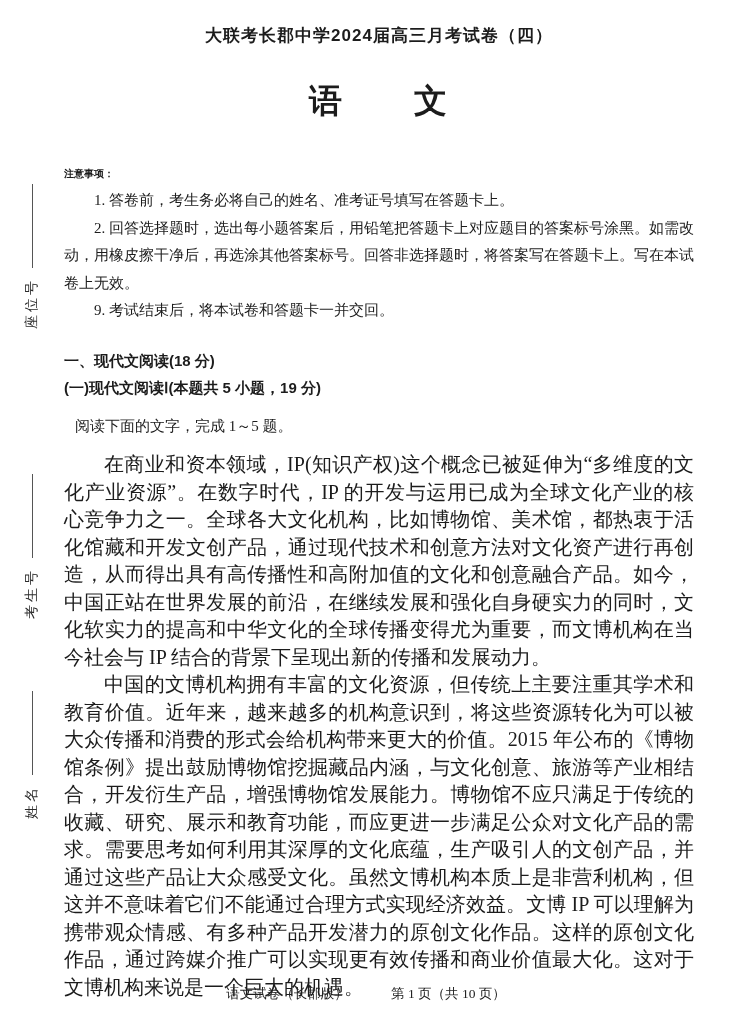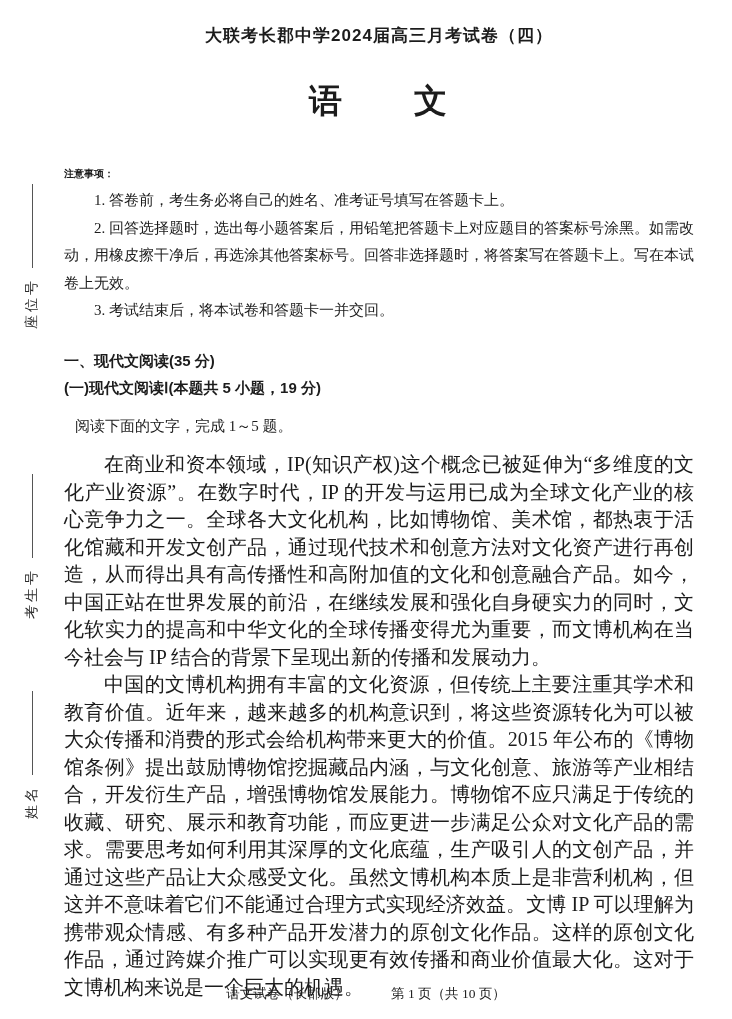--- a/index.html
+++ b/index.html
@@ -129,23 +129,23 @@
     </div>
   </div>
 
   <div class="content">
     <div class="header-title">大联考长郡中学2024届高三月考试卷（四）</div>
     <div class="subject-title">语　　文</div>
 
     <div class="notice-heading">注意事项：</div>
     <p class="notice-item">1. 答卷前，考生务必将自己的姓名、准考证号填写在答题卡上。</p>
     <p class="notice-item">2. 回答选择题时，选出每小题答案后，用铅笔把答题卡上对应题目的答案标号涂黑。如需改动，用橡皮擦干净后，再选涂其他答案标号。回答非选择题时，将答案写在答题卡上。写在本试卷上无效。</p>
-    <p class="notice-item">3. 考试结束后，将本试卷和答题卡一并交回。</p>
+    <p class="notice-item">9. 考试结束后，将本试卷和答题卡一并交回。</p>
 
-    <div class="section-heading">一、现代文阅读(35 分)</div>
+    <div class="section-heading">一、现代文阅读(18 分)</div>
     <div class="section-subheading">(一)现代文阅读Ⅰ(本题共 5 小题，19 分)</div>
     <p class="instruction">阅读下面的文字，完成 1～5 题。</p>
 
     <p class="body-para">在商业和资本领域，IP(知识产权)这个概念已被延伸为“多维度的文化产业资源”。在数字时代，IP 的开发与运用已成为全球文化产业的核心竞争力之一。全球各大文化机构，比如博物馆、美术馆，都热衷于活化馆藏和开发文创产品，通过现代技术和创意方法对文化资产进行再创造，从而得出具有高传播性和高附加值的文化和创意融合产品。如今，中国正站在世界发展的前沿，在继续发展和强化自身硬实力的同时，文化软实力的提高和中华文化的全球传播变得尤为重要，而文博机构在当今社会与 IP 结合的背景下呈现出新的传播和发展动力。</p>
     <p class="body-para">中国的文博机构拥有丰富的文化资源，但传统上主要注重其学术和教育价值。近年来，越来越多的机构意识到，将这些资源转化为可以被大众传播和消费的形式会给机构带来更大的价值。2015 年公布的《博物馆条例》提出鼓励博物馆挖掘藏品内涵，与文化创意、旅游等产业相结合，开发衍生产品，增强博物馆发展能力。博物馆不应只满足于传统的收藏、研究、展示和教育功能，而应更进一步满足公众对文化产品的需求。需要思考如何利用其深厚的文化底蕴，生产吸引人的文创产品，并通过这些产品让大众感受文化。虽然文博机构本质上是非营利机构，但这并不意味着它们不能通过合理方式实现经济效益。文博 IP 可以理解为携带观众情感、有多种产品开发潜力的原创文化作品。这样的原创文化作品，通过跨媒介推广可以实现更有效传播和商业价值最大化。这对于文博机构来说是一个巨大的机遇。</p>
   </div>
 
   <div class="footer">
     <span>语文试卷（长郡版）</span>
     <span>第 1 页（共 10 页）</span>

